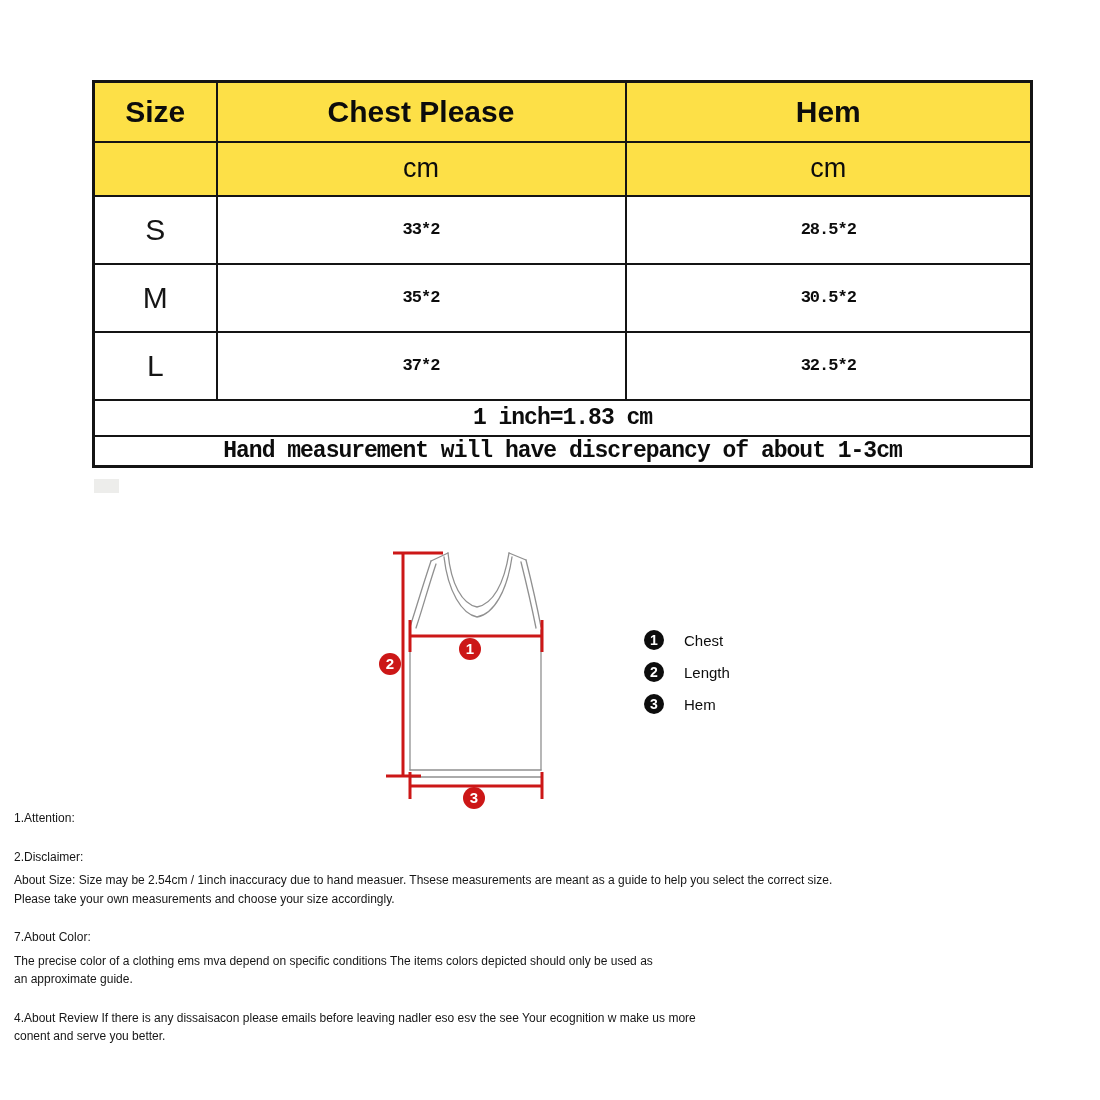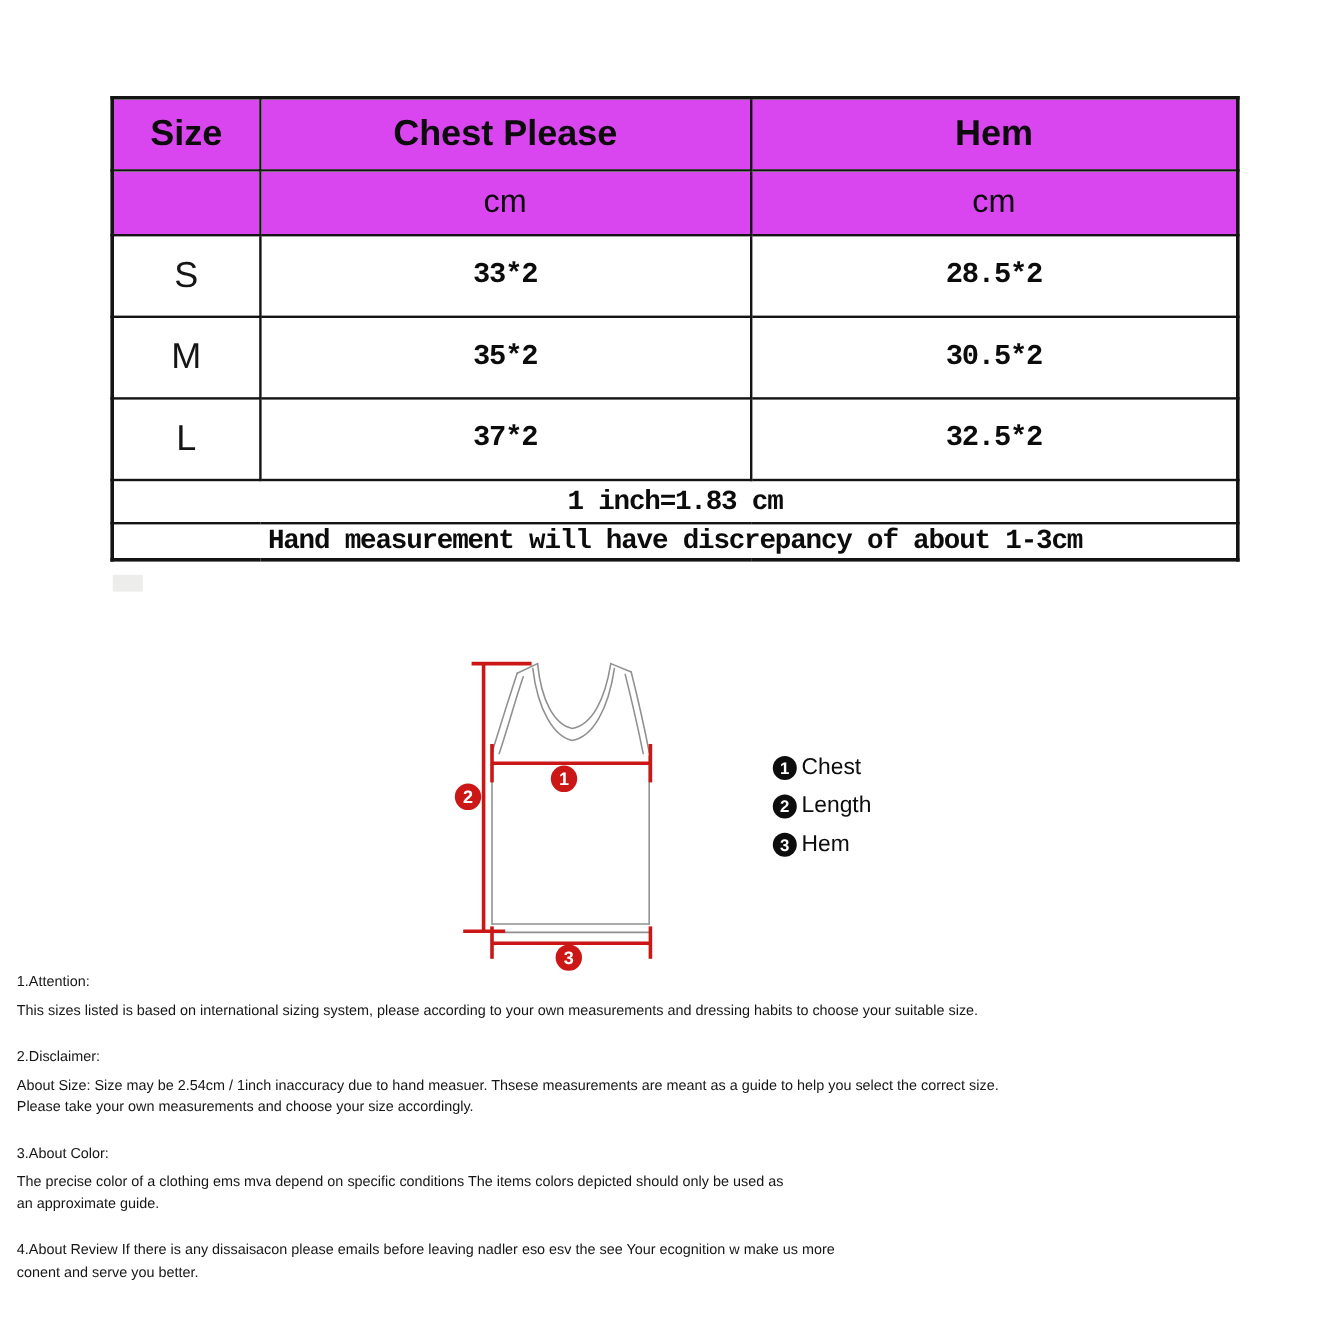--- a/index.html
+++ b/index.html
@@ -30,28 +30,28 @@
     text-align: center;
     vertical-align: middle;
     padding: 0;
     overflow: hidden;
   }
   .r-hdr  { height: 60px; }
   .r-unit { height: 54px; }
   .r-data { height: 68px; }
   .r-note1 { height: 36px; }
   .r-note2 { height: 31px; }
-  .cell-gray { background: #d946ef; }
+  .cell-gray { background: #fde047; }
   .hdr-label { font-size: 30px; font-weight: bold; color: #0c0c0c; }
   .unit-label { font-size: 27px; font-weight: normal; color: #0c0c0c; }
   .size-letter { font-size: 30px; font-weight: 400; color: #151515; }
   .value-cell {
     font-family: "Liberation Mono", monospace;
     font-weight: bold;
-    font-size: 24px;
+    font-size: 17px;
     color: #0c0c0c;
     letter-spacing: -1px;
   }
   .note-cell {
     font-family: "Liberation Mono", monospace;
     font-weight: bold;
     font-size: 23px;
     color: #0c0c0c;
     letter-spacing: -1px;
   }
@@ -92,22 +92,22 @@
     background: #0d0d0d;
     color: #ffffff;
     font-size: 14px;
     font-weight: bold;
     display: flex;
     align-items: center;
     justify-content: center;
     flex: 0 0 20px;
   }
   .lgd-label {
-    margin-left: 4px;
-    font-size: 19px;
+    margin-left: 20px;
+    font-size: 15px;
     color: #0d0d0d;
   }
 
   
   .notes {
     position: absolute;
     left: 14px;
     top: 809px;
     width: 1082px;
     font-size: 12px;
@@ -230,29 +230,28 @@
     </div>
     <div class="legend-item">
       <span class="lgd-circle">3</span>
       <span class="lgd-label">Hem</span>
     </div>
   </div>
 
   <div class="notes">
     <div class="note-sec">
       <div class="note-heading">1.Attention:</div>
-      <div class="note-line">This sizes listed is based on international sizing system, please according to your own measurements and dressing habits to choose your suitable size.</div>
     </div>
     <div class="note-sec">
       <div class="note-heading">2.Disclaimer:</div>
       <div class="note-line">About Size: Size may be 2.54cm / 1inch inaccuracy due to hand measuer. Thsese measurements are meant as a guide to help you select the correct size.</div>
       <div class="note-line">Please take your own measurements and choose your size accordingly.</div>
     </div>
     <div class="note-sec">
-      <div class="note-heading">3.About Color:</div>
+      <div class="note-heading">7.About Color:</div>
       <div class="note-line">The precise color of a clothing ems mva depend on specific conditions The items colors depicted should only be used as</div>
       <div class="note-line">an approximate guide.</div>
     </div>
     <div class="note-sec">
       <div class="note-line">4.About Review If there is any dissaisacon please emails before leaving nadler eso esv the see Your ecognition w make us more</div>
       <div class="note-line">conent and serve you better.</div>
     </div>
   </div>
 
 </div>

